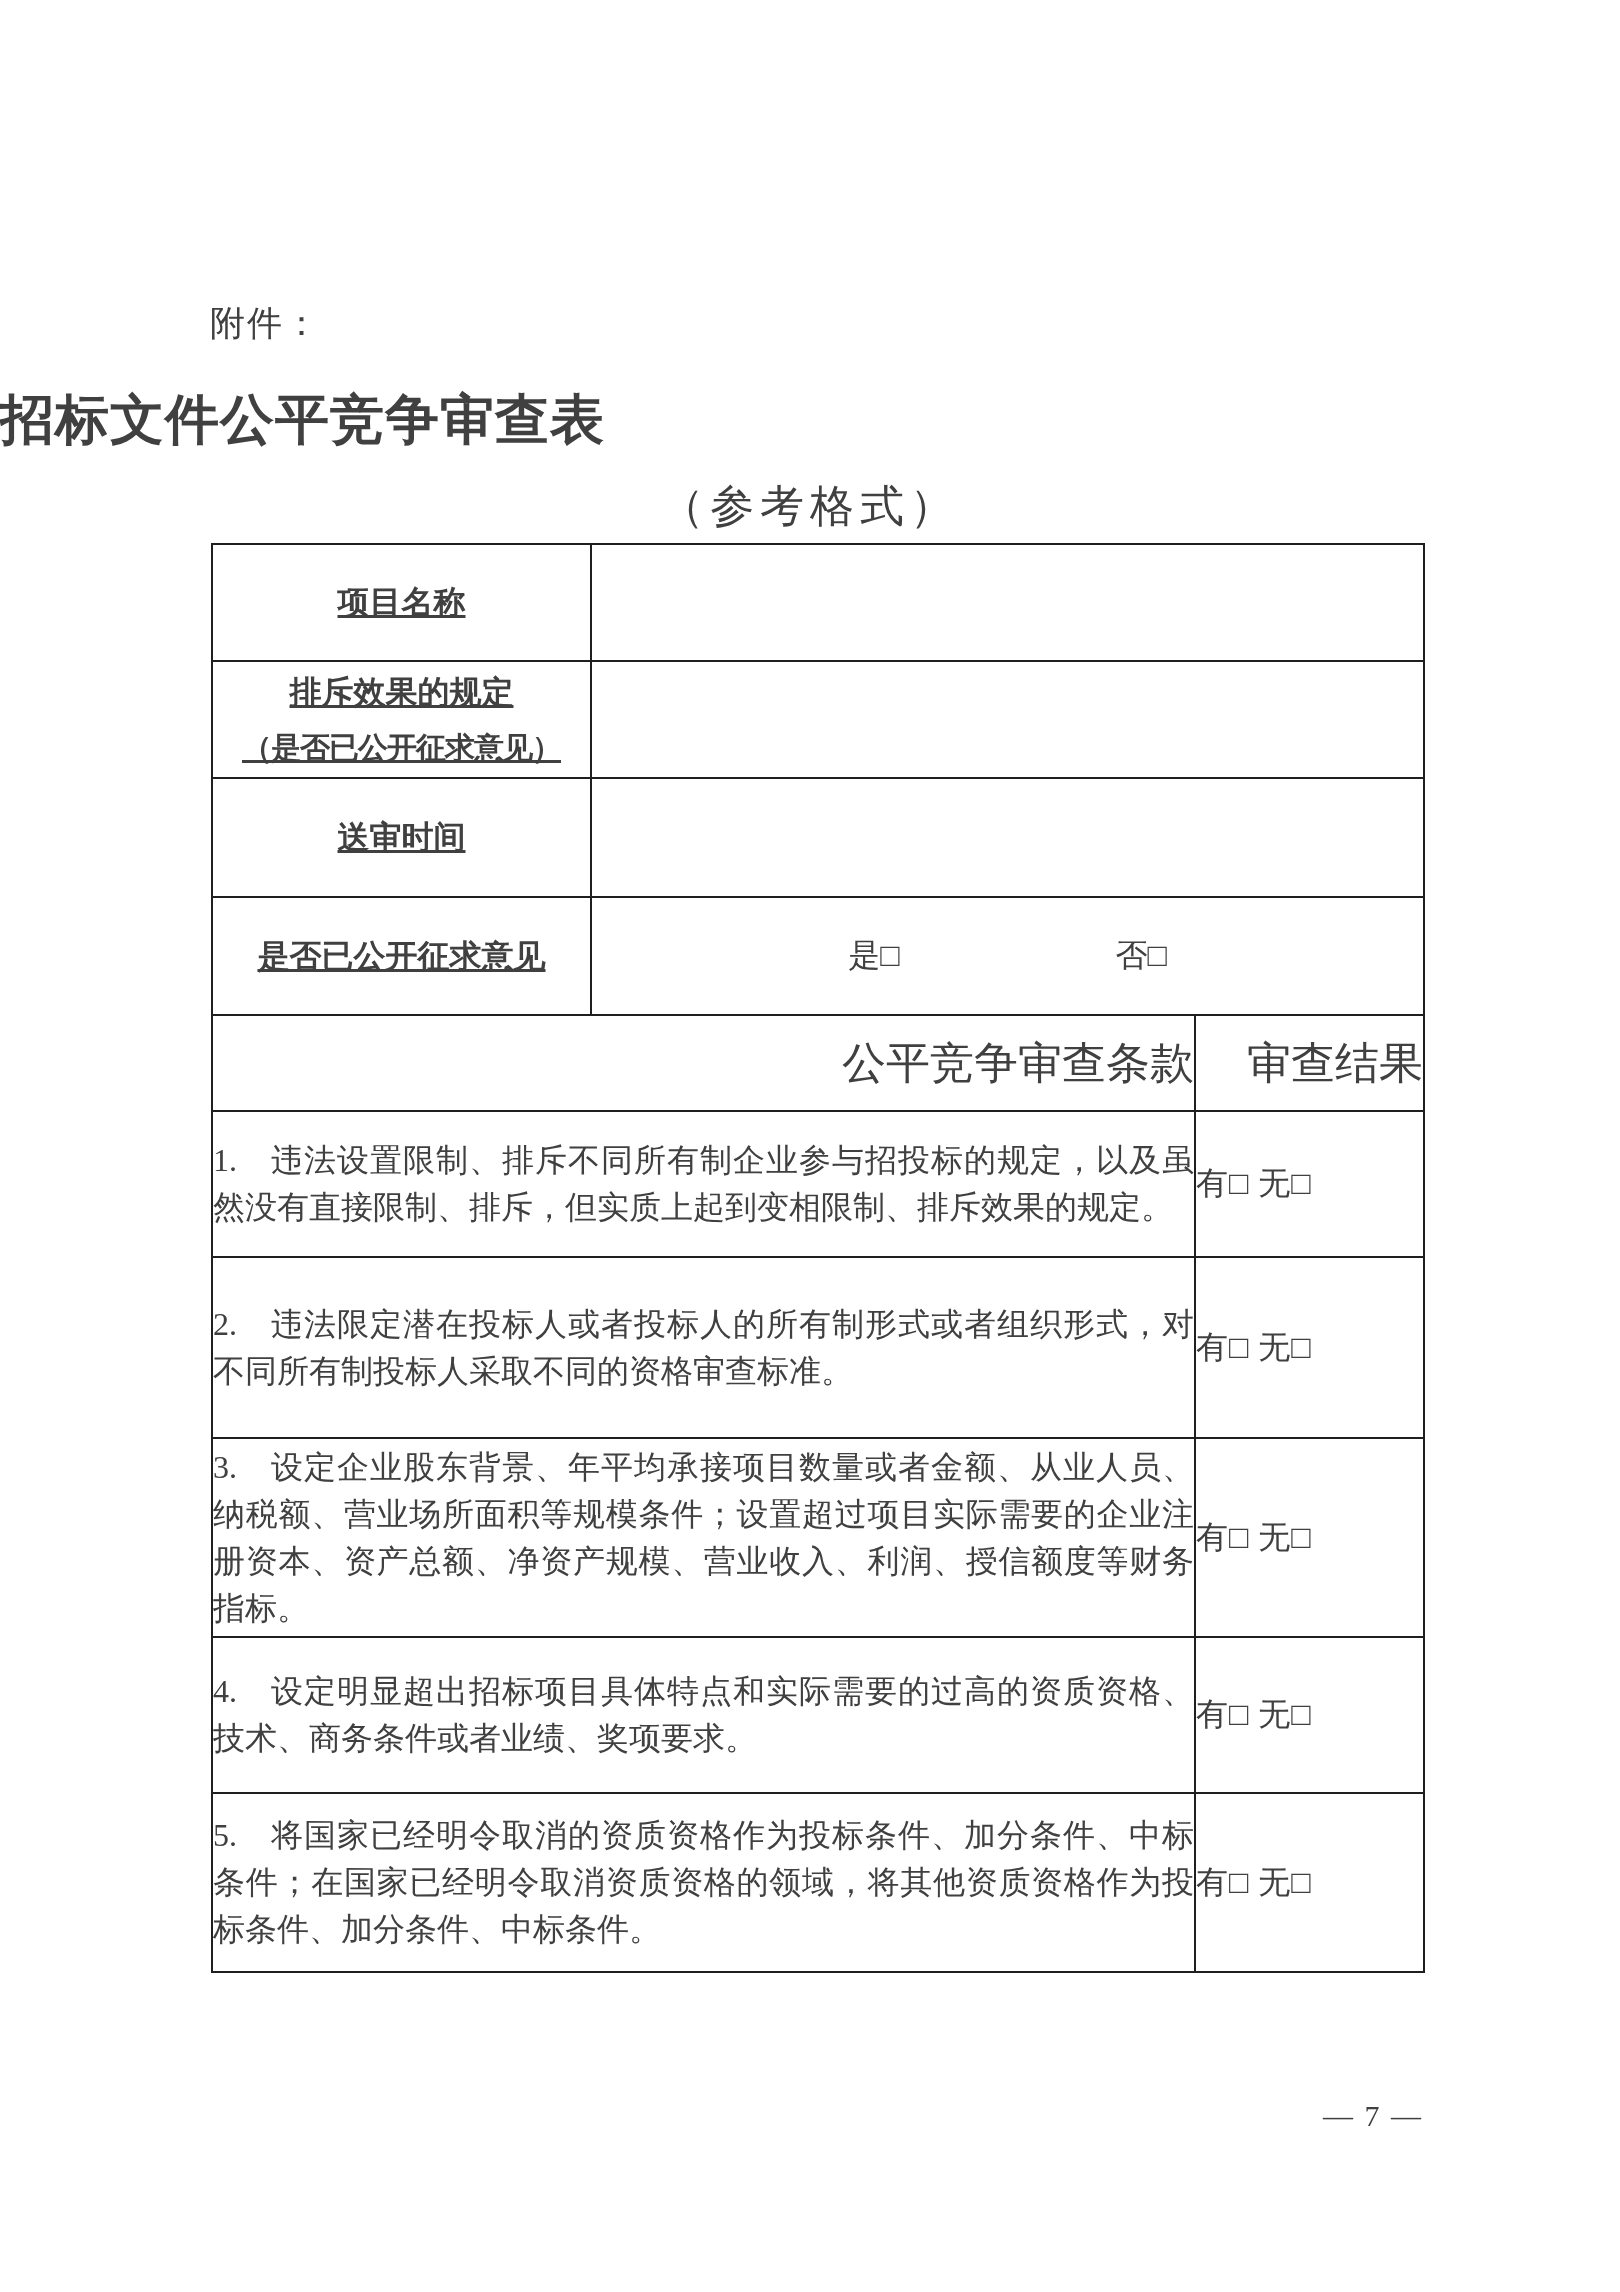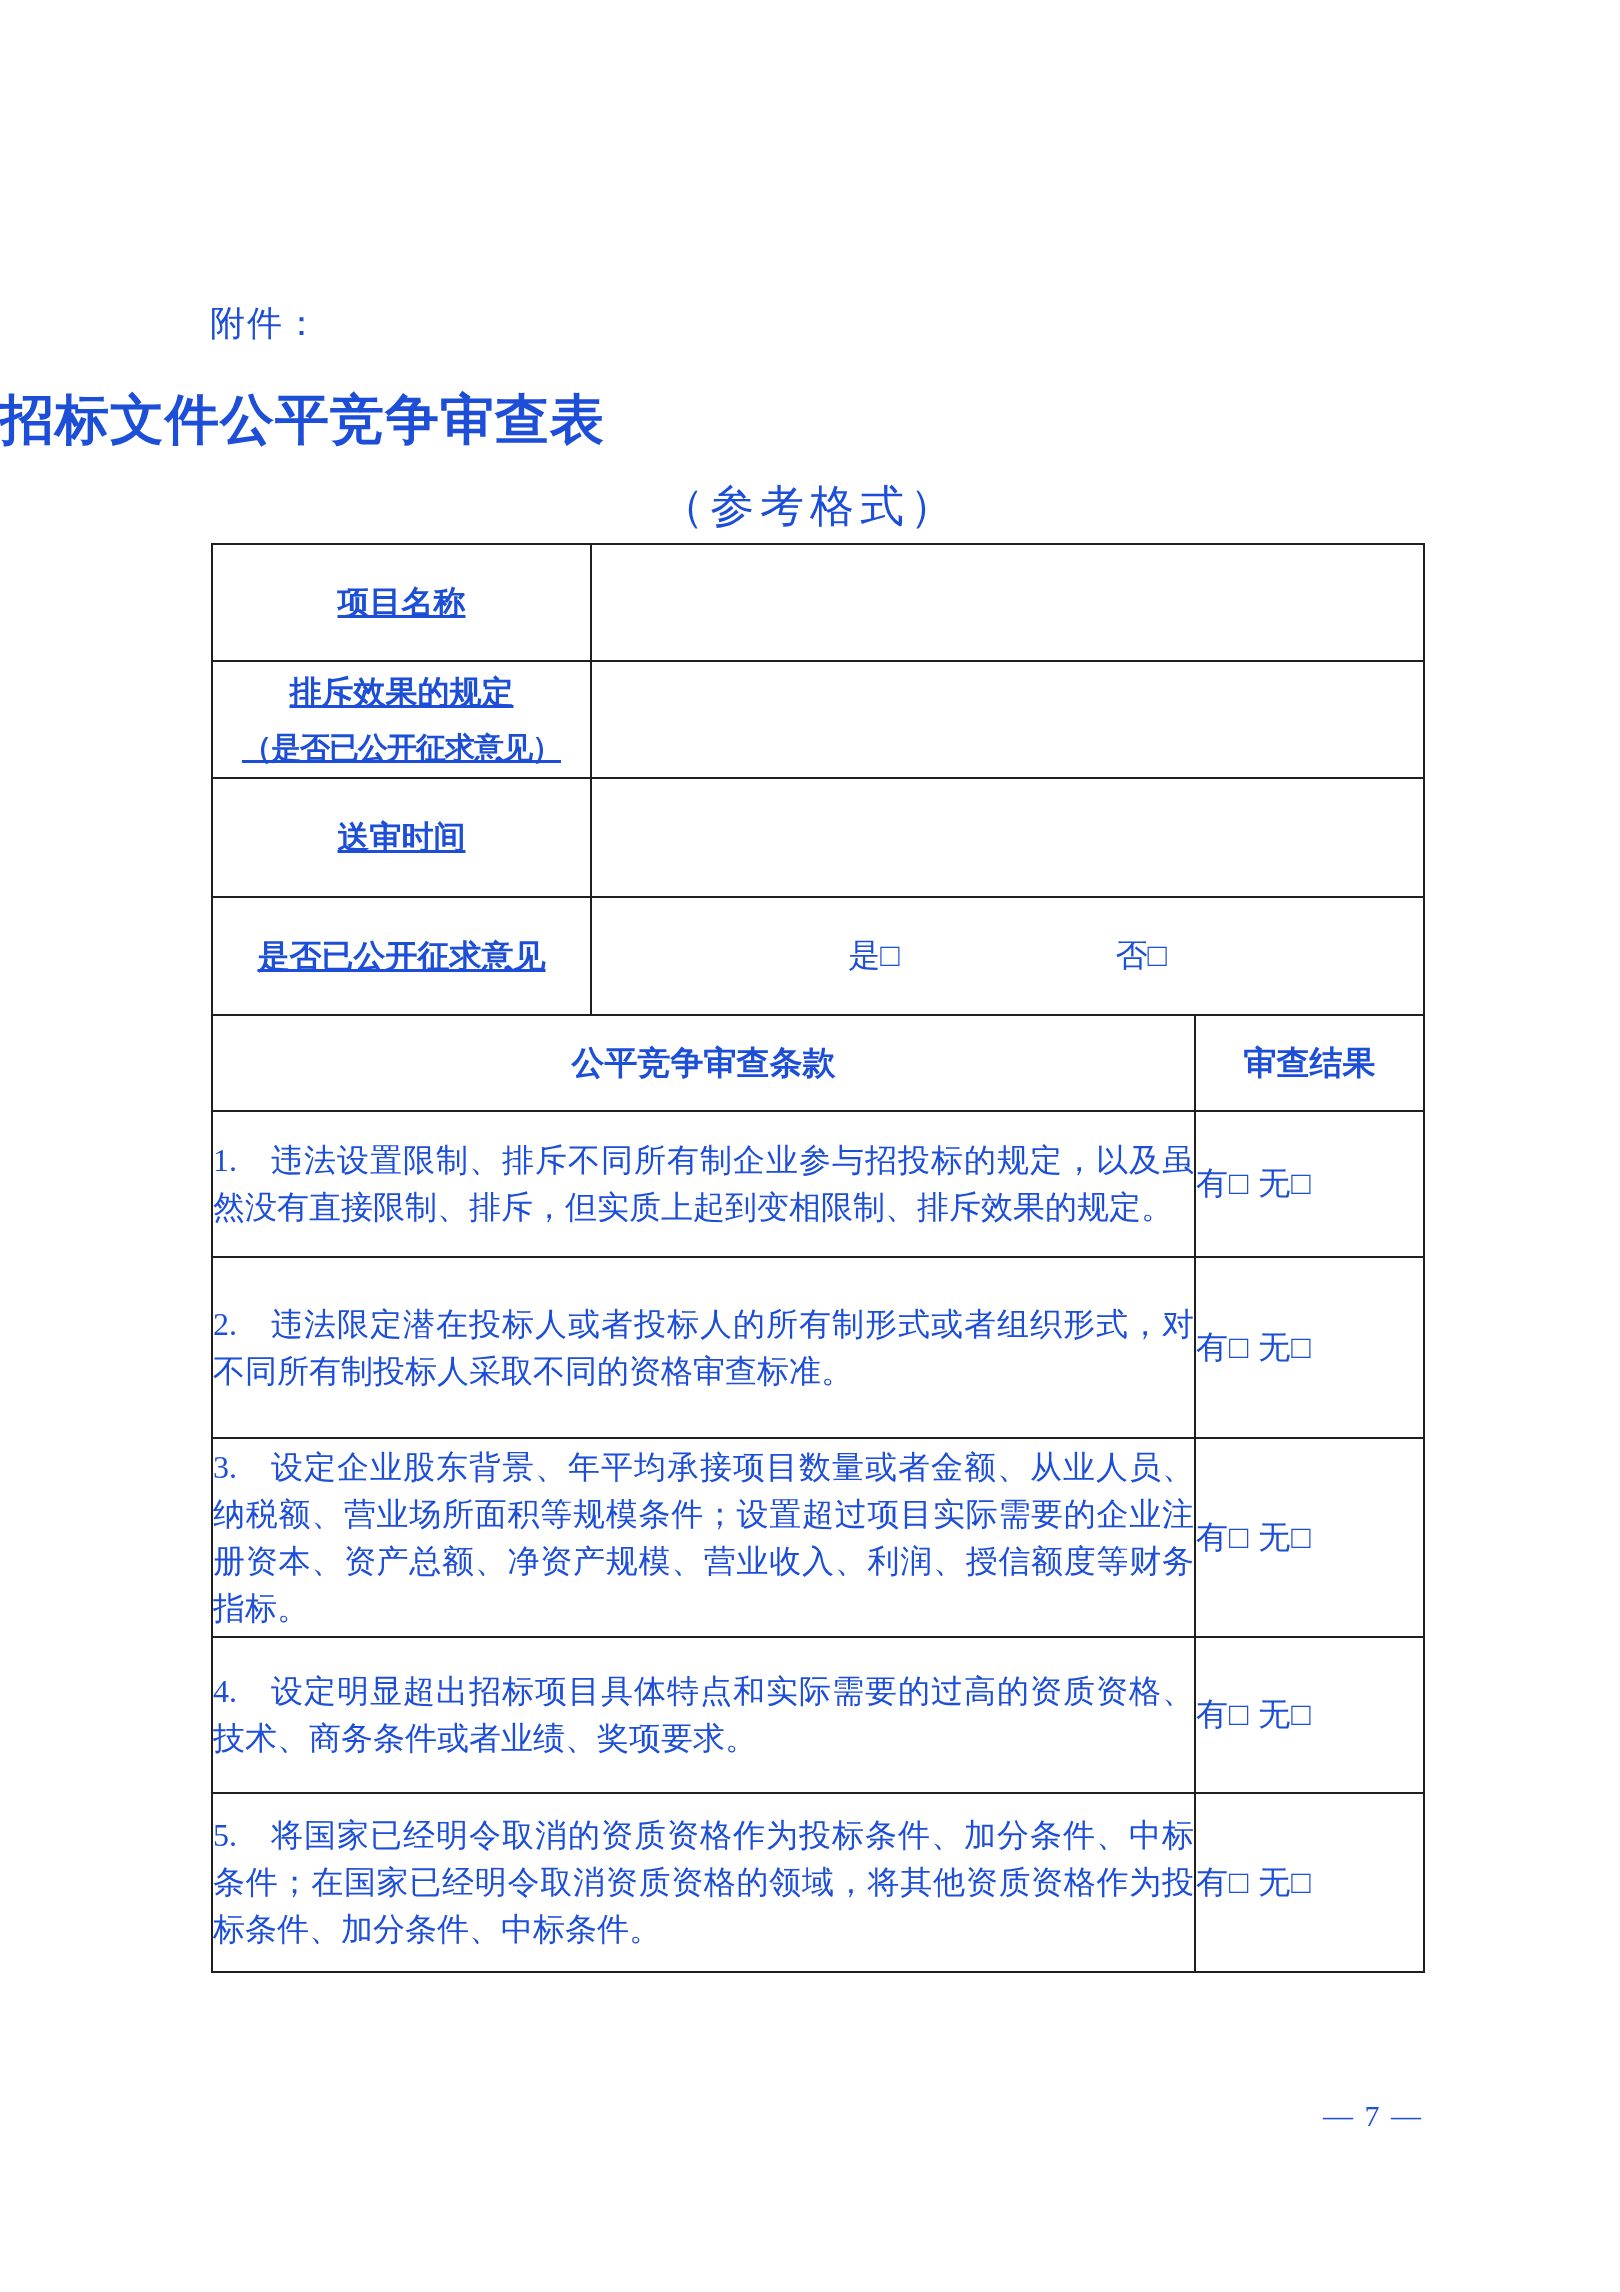--- a/index.html
+++ b/index.html
@@ -1,20 +1,20 @@
 <!DOCTYPE html>
 <html><head>
 <meta charset="utf-8">
 <style>
   html,body{margin:0;padding:0;background:#e8e8e8;}
   .page{
     position:relative;
     width:1620px;height:2293px;
     background:#ffffff;
-    color:#1d4ed8;
+    color:#404040;
     font-family:"Liberation Serif","DejaVu Serif",serif;
     overflow:hidden;
     margin:0 auto;
   }
   .attachment{
     position:absolute;left:210px;top:300px;
     font-size:35px;letter-spacing:2px;
   }
   .title{
     position:absolute;left:0;top:384px;width:100%;
@@ -48,23 +48,23 @@
   tr.i2 td{height:197px;}
   tr.i3 td{height:154px;}
   tr.i4 td{height:177px;}
   td.label{
     text-align:center;
     font-family:"Liberation Sans","DejaVu Sans",sans-serif;
     font-weight:700;font-size:32px;line-height:55px;text-decoration:underline;
   }
   td.label .sub{font-size:30px;letter-spacing:-1px;}
   td.head{
-    text-align:center;
+    text-align:right;
     font-family:"Liberation Sans","DejaVu Sans",sans-serif;
-    font-weight:700;font-size:33px;
+    font-weight:400;font-size:44px;
   }
   .optwrap{
     display:flex;justify-content:center;align-items:center;gap:216px;
     font-size:32px;
   }
   td.item-text{
     font-size:32px;line-height:47px;
     padding:9.8px 17.6px 9.8px 13.7px;
     text-align:justify;
   }

